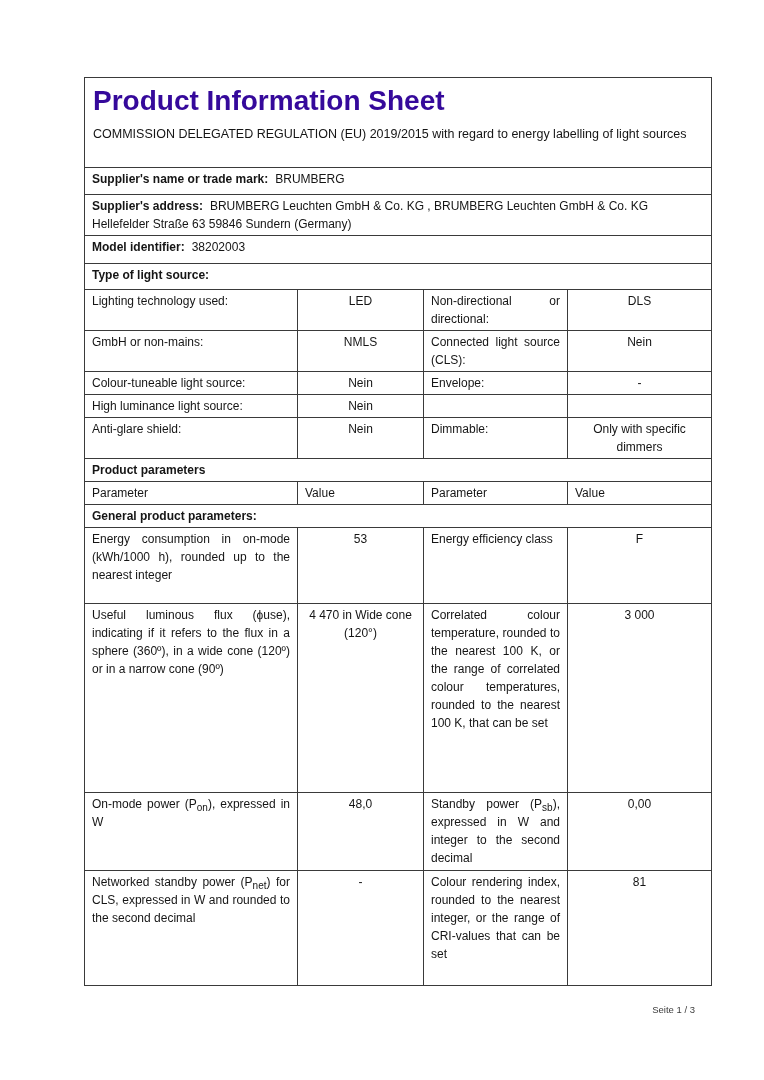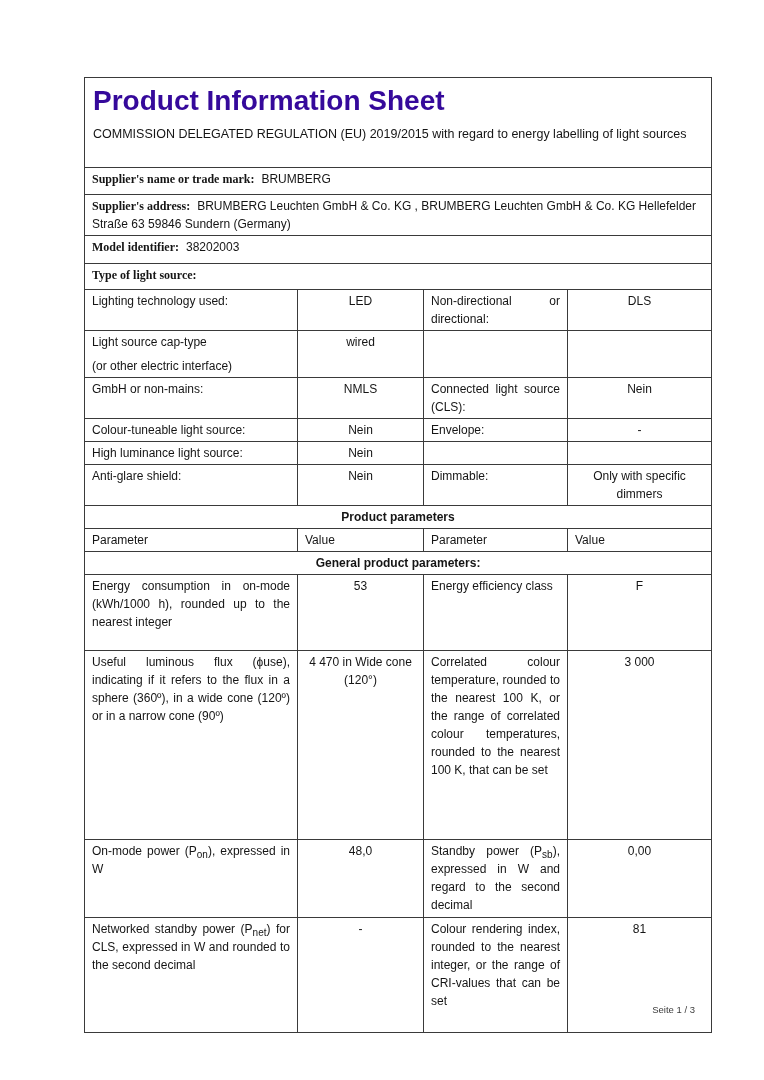--- a/index.html
+++ b/index.html
@@ -36,25 +36,25 @@
   .head-cell { padding: 5px 8px; }
   .doc-title {
     font-size: 28px;
     font-weight: bold;
     color: #35099b;
     line-height: 1.15;
     margin: 2px 0 8px 0;
     letter-spacing: 0;
   }
   .reg-text { font-size: 12.5px; line-height: 1.5; }
-  .lbl { font-weight: bold; font-family: Liberation Serif, serif; }
+  .lbl { font-weight: bold; }
   .lblval { margin-left: 7px; text-align: center; }
   .just { text-align: justify; }
   .val { text-align: center; }
-  .sec { text-align: center; font-weight: bold; }
+  .sec { font-weight: bold; }
   .para2 { margin-top: 6px; }
   sub { font-size: 10px; line-height: 0; }
   .footer {
     position: absolute;
     top: 1004px;
     right: 69px;
     font-size: 9.5px;
     color: #3c3c3c;
     margin-left: 16px;
   }
@@ -103,29 +103,20 @@
       </td>
     </tr>
 
     <tr style="height:41px">
       <td class="just">Lighting technology used:</td>
       <td class="val">LED</td>
       <td class="just">Non-directional or directional:</td>
       <td class="val">DLS</td>
     </tr>
 
-    <tr style="height:45px">
-      <td>
-        <div>Light source cap-type</div>
-        <div class="para2">(or other electric interface)</div>
-      </td>
-      <td class="val">wired</td>
-      <td></td>
-      <td class="val"></td>
-    </tr>
 
     <tr style="height:39px">
       <td class="just">GmbH or non-mains:</td>
       <td class="val">NMLS</td>
       <td class="just">Connected light source (CLS):</td>
       <td class="val">Nein</td>
     </tr>
 
     <tr style="height:20px">
       <td class="just">Colour-tuneable light source:</td>
@@ -173,21 +164,21 @@
     <tr style="height:189px">
       <td class="just">Useful luminous flux (ϕuse), indicating if it refers to the flux in a sphere (360º), in a wide cone (120º) or in a narrow cone (90º)</td>
       <td class="val">4 470 in Wide cone (120°)</td>
       <td class="just">Correlated colour temperature, rounded to the nearest 100 K, or the range of correlated colour temperatures, rounded to the nearest 100 K, that can be set</td>
       <td class="val">3 000</td>
     </tr>
 
     <tr style="height:78px">
       <td class="just"><span>On-mode power (P</span><sub>on</sub><span>), expressed in W</span></td>
       <td class="val">48,0</td>
-      <td class="just"><span>Standby power (P</span><sub>sb</sub><span>), expressed in W and regard to the second decimal</span></td>
+      <td class="just"><span>Standby power (P</span><sub>sb</sub><span>), expressed in W and integer to the second decimal</span></td>
       <td class="val">0,00</td>
     </tr>
 
     <tr style="height:115px">
       <td class="just"><span>Networked standby power (P</span><sub>net</sub><span>) for CLS, expressed in W and rounded to the second decimal</span></td>
       <td class="val">-</td>
       <td class="just">Colour rendering index, rounded to the nearest integer, or the range of CRI-values that can be set</td>
       <td class="val">81</td>
     </tr>
   </tbody>

